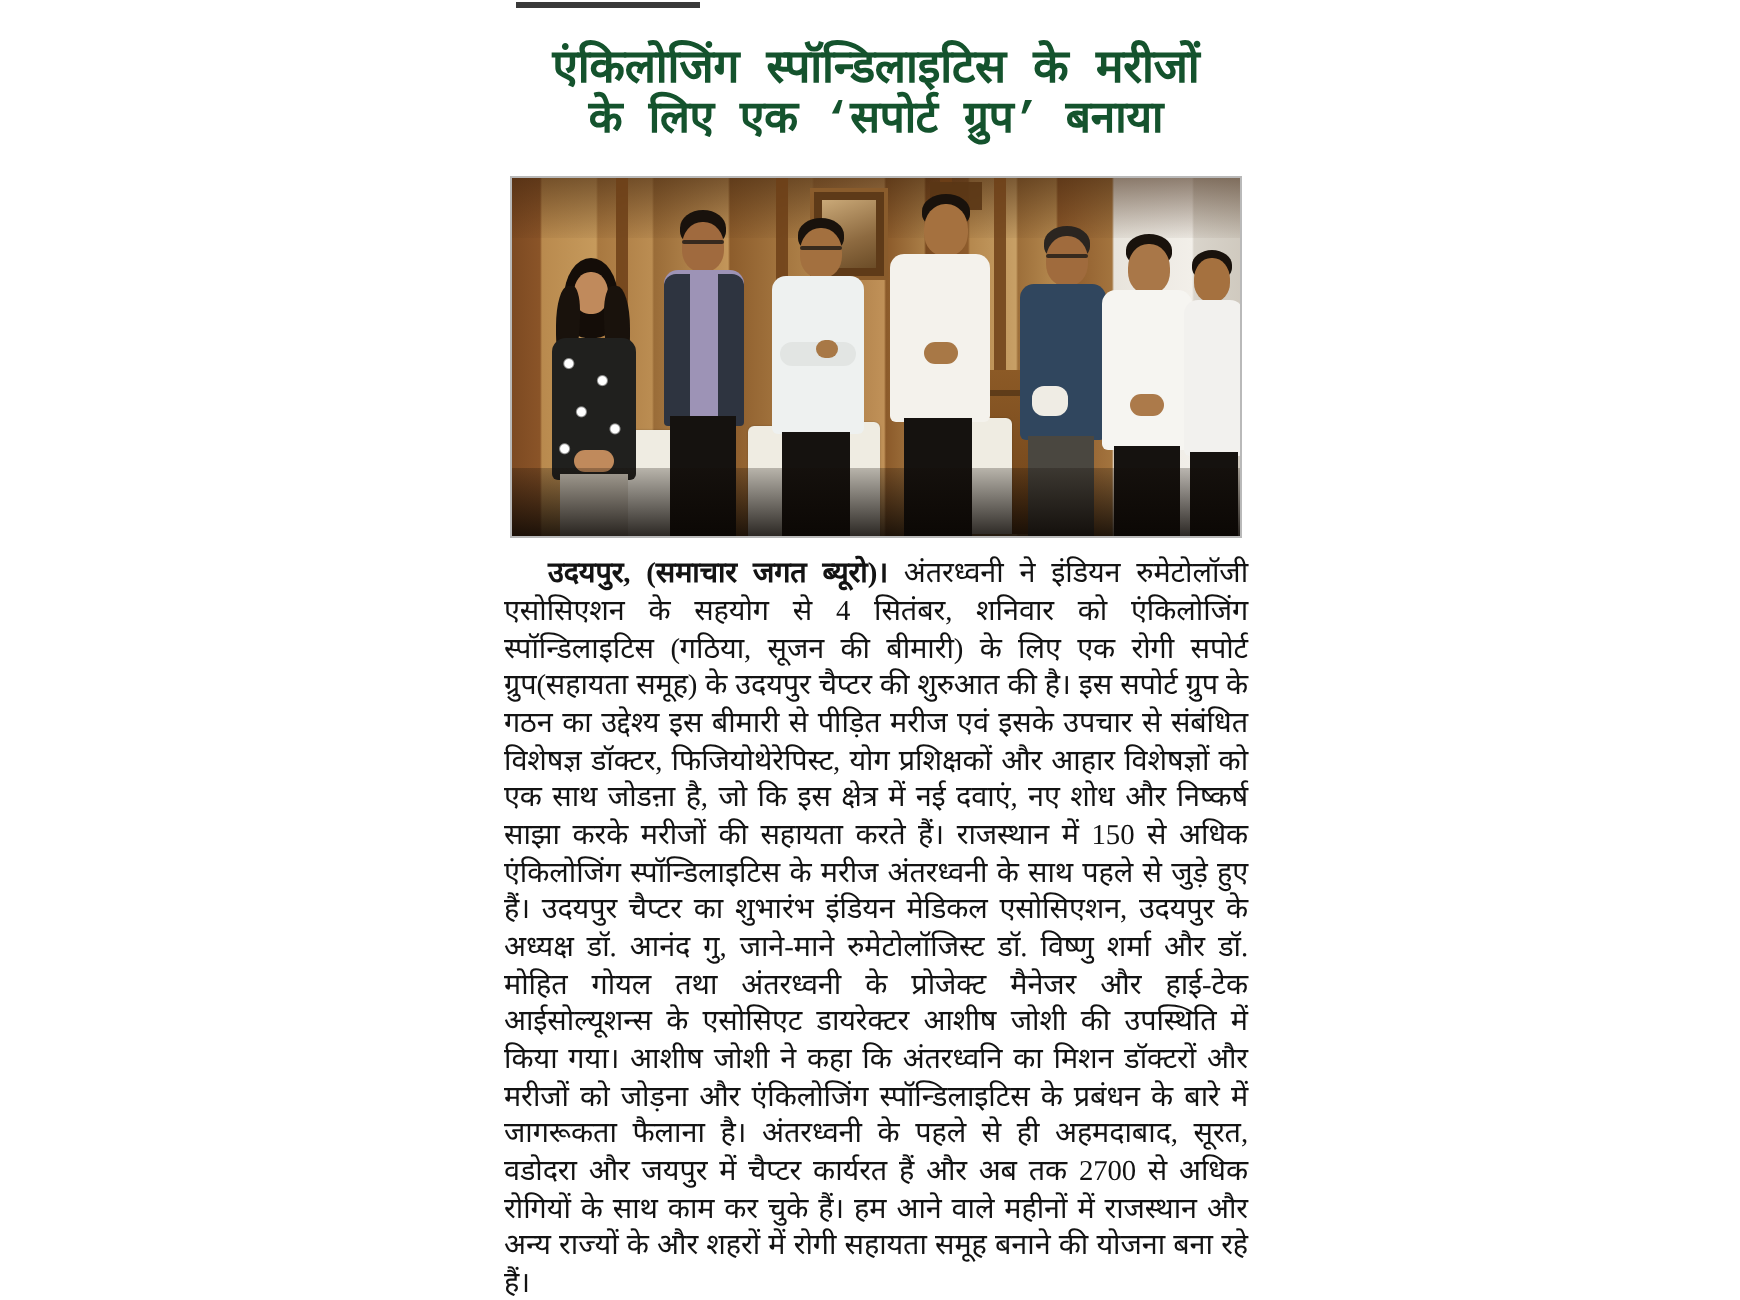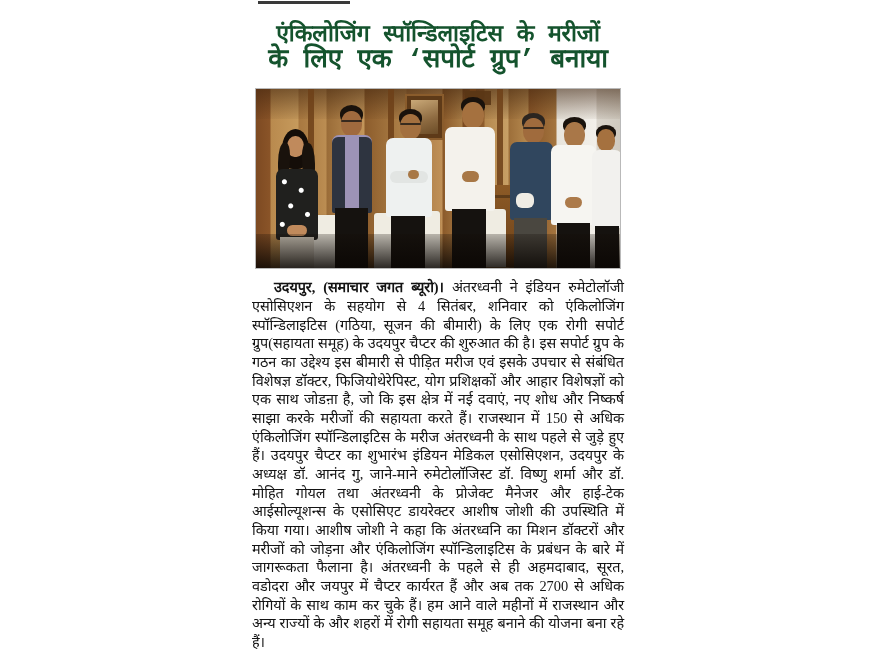--- a/index.html
+++ b/index.html
@@ -49,21 +49,21 @@
     line-height: 25px;
     letter-spacing: -0.1px;
     color: #14532d;
     padding-top: 7px;
   }
   .headline .hl-line {
     display: block;
     white-space: nowrap;
   }
   .headline .hl-line-1 { font-size: 23px; }
-  .headline .hl-line-2 { font-size: 26px; }
+  .headline .hl-line-2 { font-size: 22px; }
 
   
   .photo-wrap {
     position: relative;
     margin: 8px auto 0 auto;
     width: 366px;
     height: 181px;
     border: 1px solid #b9b9b9;
     box-sizing: border-box;
     overflow: hidden;

